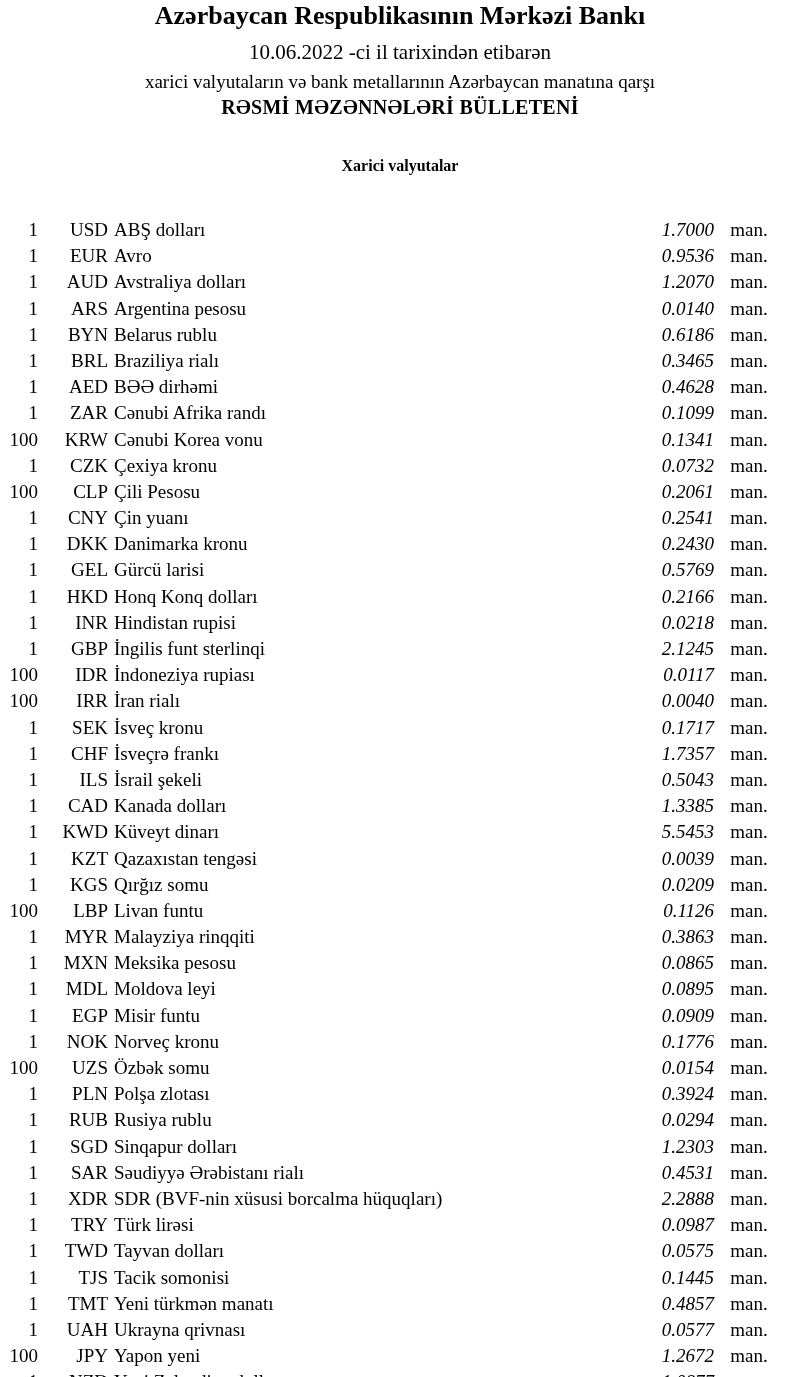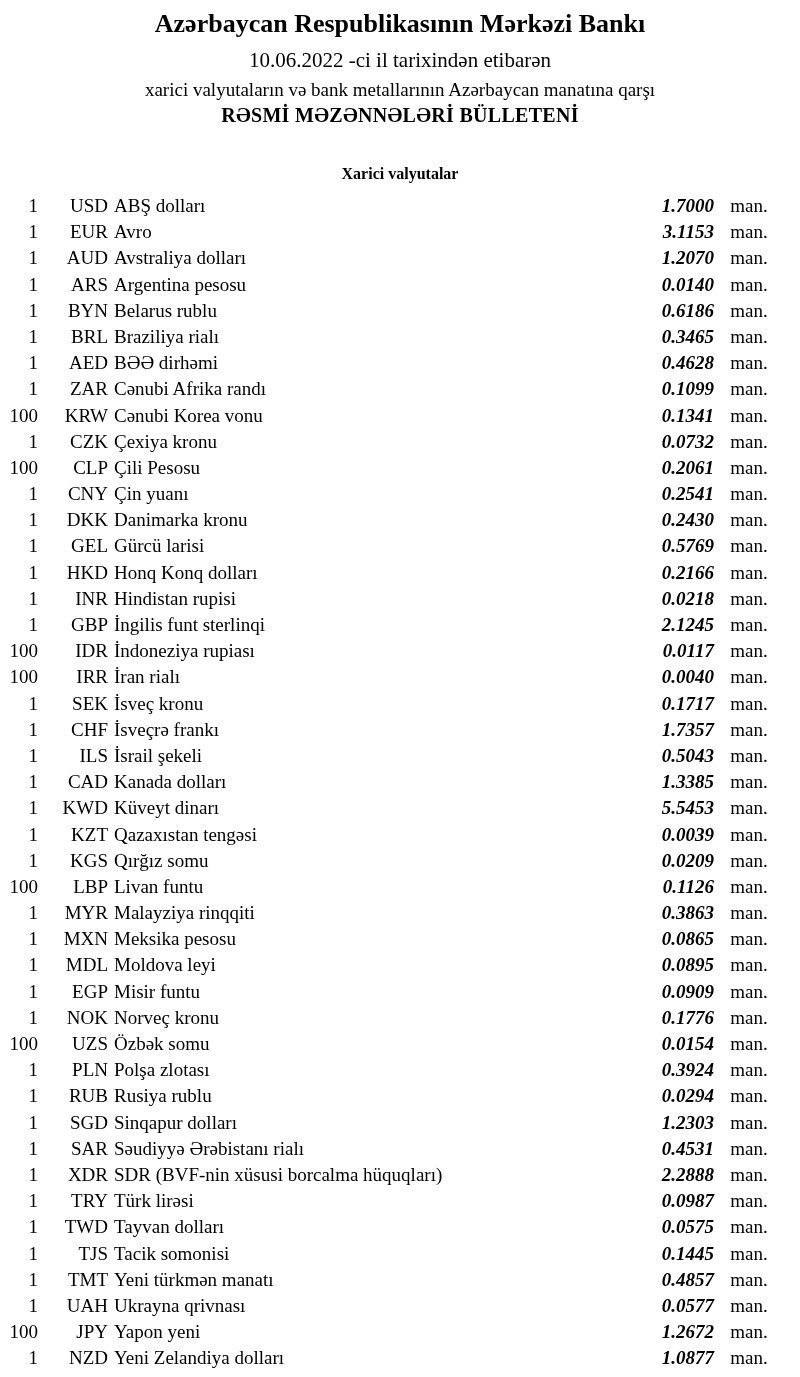--- a/index.html
+++ b/index.html
@@ -11,21 +11,20 @@
     position: relative;
     width: 800px;
     height: 1377px;
     background: #ffffff;
     color: #000000;
     font-family: "Liberation Serif", serif;
     overflow: hidden;
     box-sizing: border-box;
   }
   .header {
-    padding-top: 8px;
     text-align: center;
   }
   .bank-name {
     font-size: 26px;
     font-weight: 700;
     line-height: 32px;
   }
   .date-line {
     margin-top: 8px;
     font-size: 21px;
@@ -75,22 +74,23 @@
   }
   .name {
     flex: 1;
     margin-left: 6px;
     overflow: hidden;
   }
   .rate {
     flex: none;
     width: 100px;
     text-align: right;
-    font-weight: 700;
+    font-weight: 400;
     font-style: italic;
+    margin-top: 32px;
   }
   .unit {
     flex: none;
     width: 42px;
     margin-left: 14px;
     margin-right: 30px;
     text-align: center;
   }
 </style>
 </head>
@@ -113,21 +113,21 @@
     <span class="code">USD</span>
     <span class="name">ABŞ dolları</span>
     <span class="rate">1.7000</span>
     <span class="unit">man.</span>
   </div>
 
   <div class="row">
     <span class="qty">1</span>
     <span class="code">EUR</span>
     <span class="name">Avro</span>
-    <span class="rate">3.1153</span>
+    <span class="rate">0.9536</span>
     <span class="unit">man.</span>
   </div>
 
   <div class="row">
     <span class="qty">1</span>
     <span class="code">AUD</span>
     <span class="name">Avstraliya dolları</span>
     <span class="rate">1.2070</span>
     <span class="unit">man.</span>
   </div>

